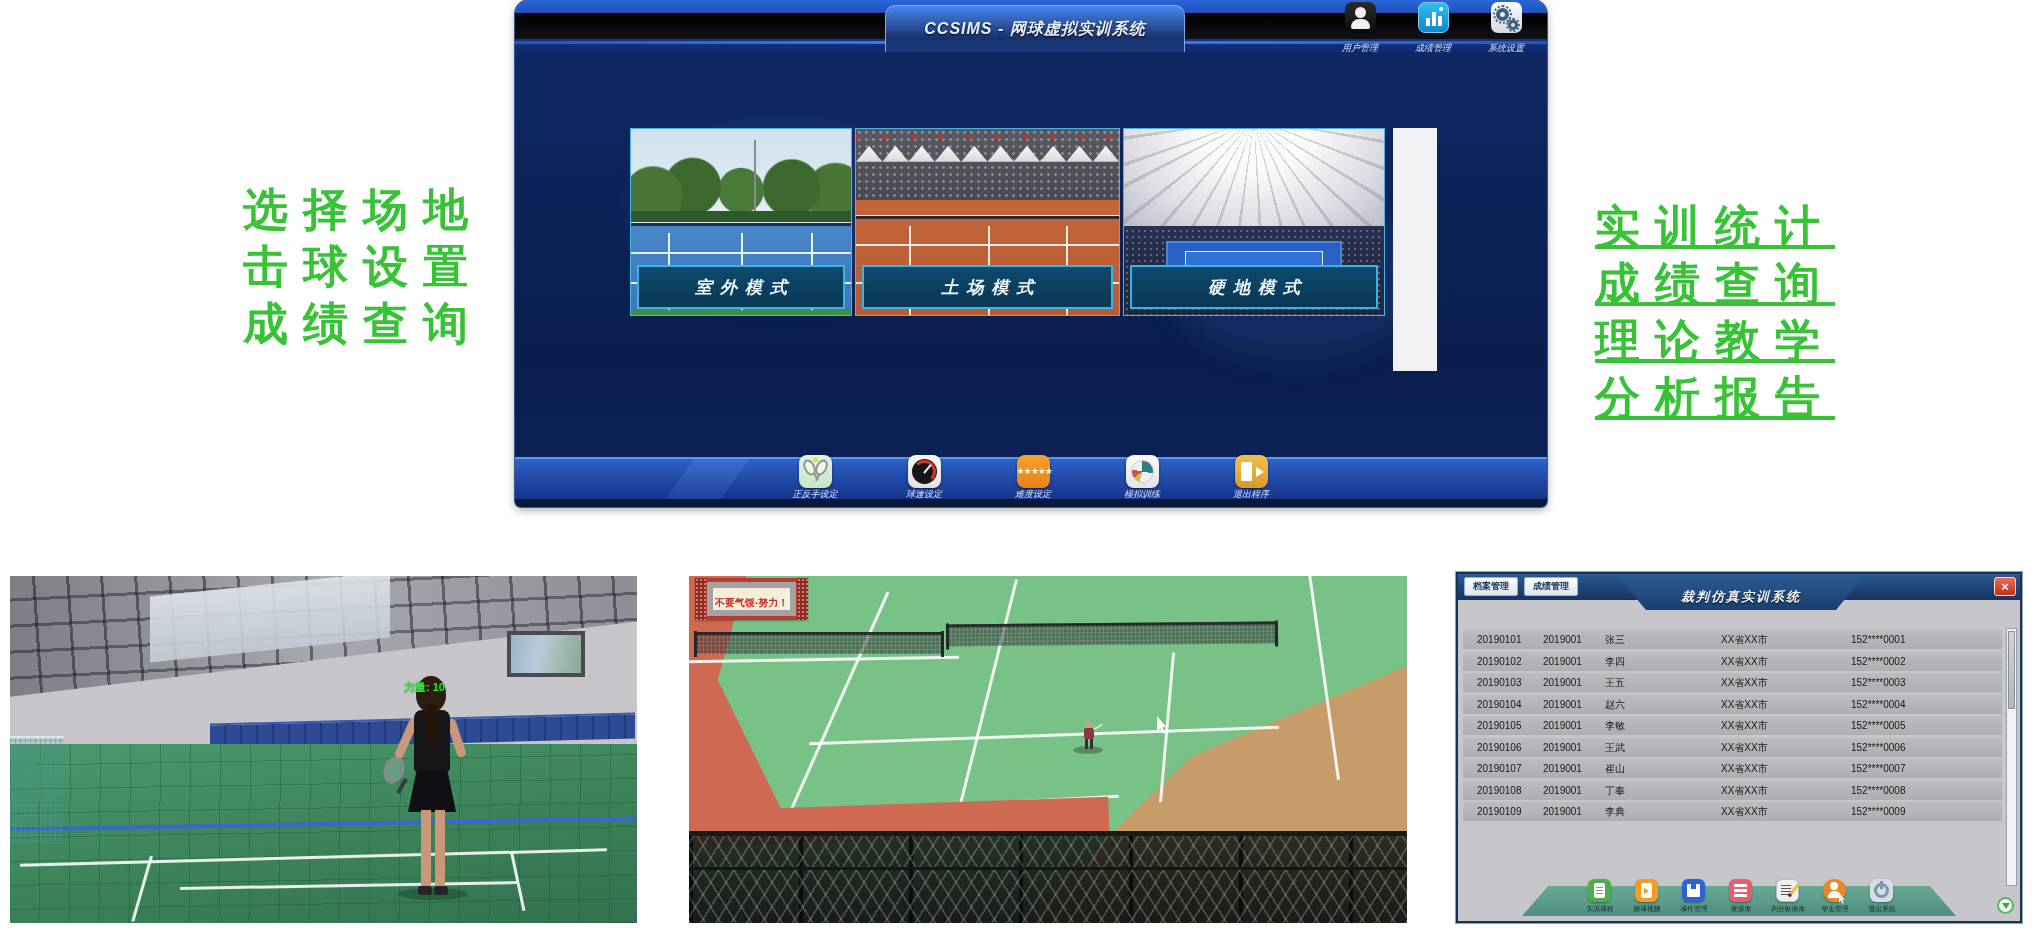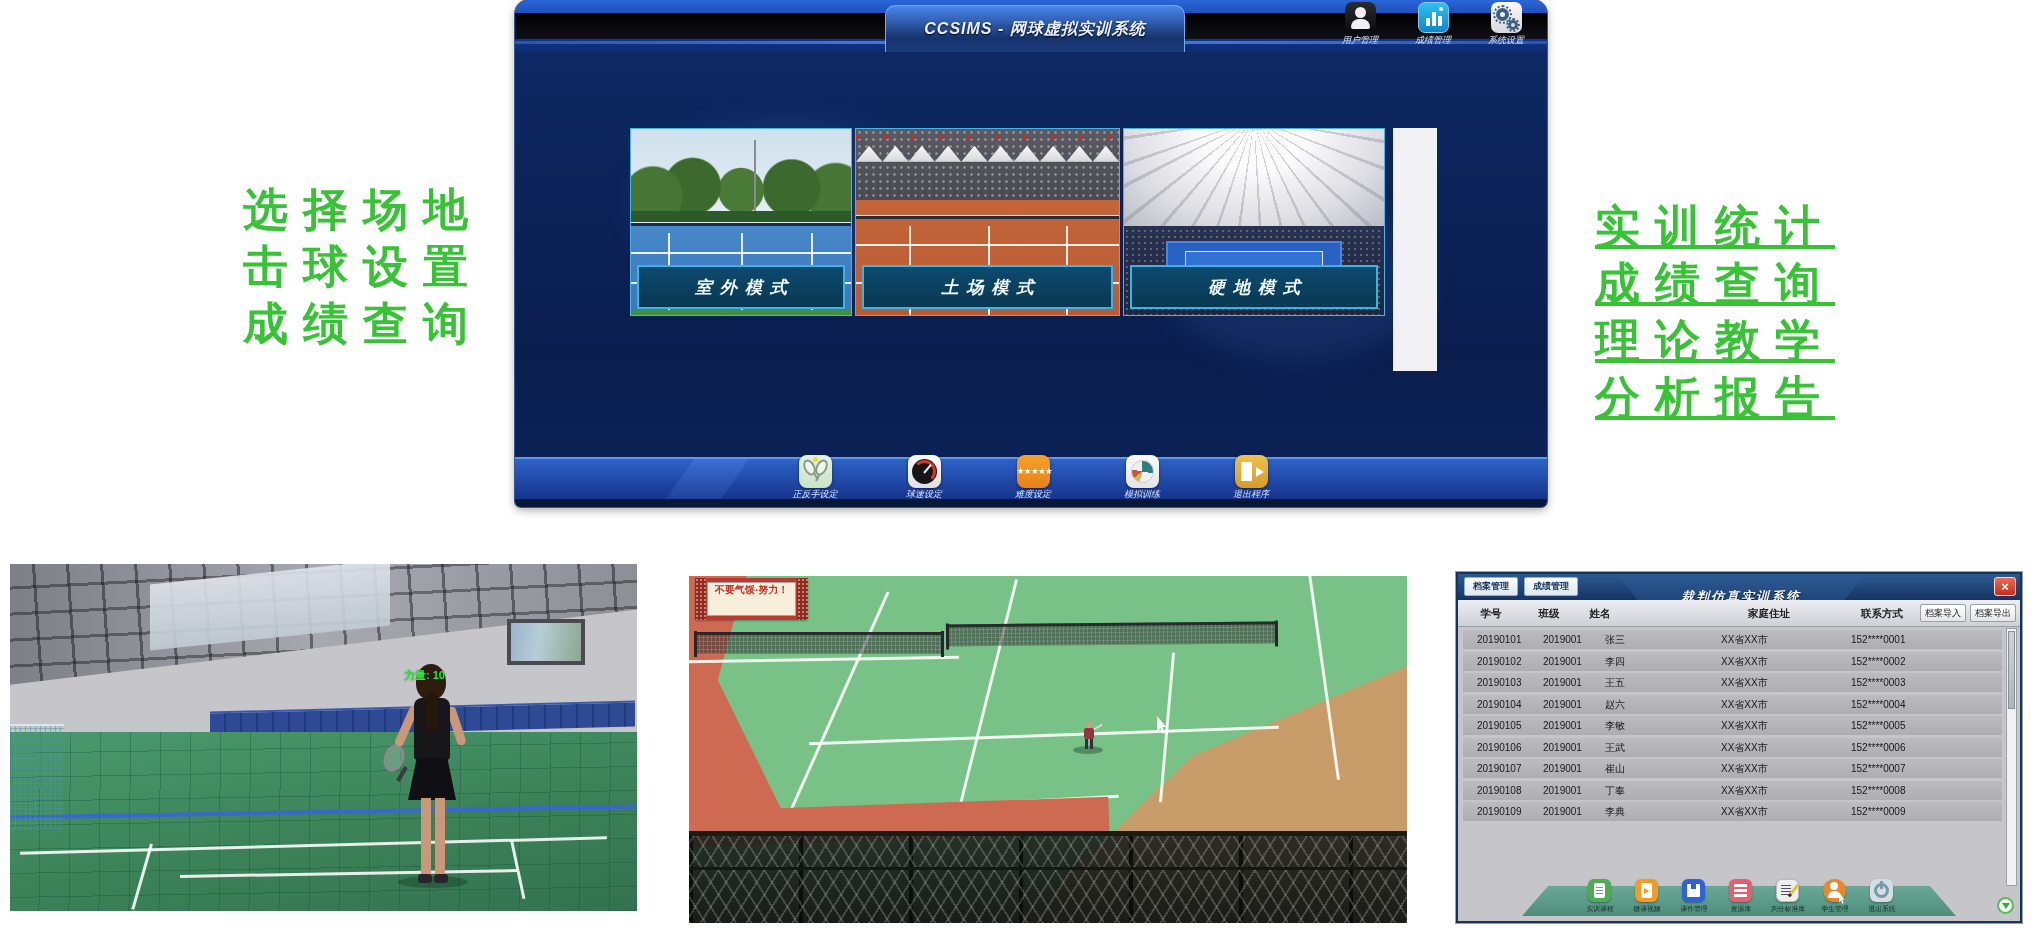--- a/index.html
+++ b/index.html
@@ -18,21 +18,21 @@
     box-shadow:0 0 0 1px #35598f,0 3px 10px rgba(0,0,0,.35);}
   .mw-header{position:absolute;left:0;top:0;right:0;height:52px;
     background:linear-gradient(180deg,#2a66d8 0%,#1a48b0 35%,#0c2a70 100%);}
   .mw-band{position:absolute;left:0;top:13px;right:0;height:26px;background:linear-gradient(#000,#101018);}
   .mw-shine{position:absolute;left:0;right:0;top:41px;height:3px;background:linear-gradient(90deg,#2a56b0,#4a86e8,#2a56b0);}
   .mw-tab{position:absolute;left:370px;top:5px;width:300px;height:47px;border-radius:10px 10px 0 0;
     background:linear-gradient(#4a86ec,#16336e 70%,#1a3a7a);border:1px solid #79a9f2;border-bottom:none;
     display:flex;align-items:center;justify-content:center;}
   .mw-title{color:#e8f0ff;font-size:16px;font-style:italic;font-weight:bold;letter-spacing:1px;text-shadow:0 1px 2px #000;white-space:nowrap;}
   .mw-icons{position:absolute;right:12px;top:2px;display:flex;gap:15px;}
-  .mw-icon-item{width:58px;display:flex;flex-direction:column;align-items:center;}
+  .mw-icon-item{width:58px;display:flex;flex-direction:column;align-items:center;gap:8px;}
   .mw-ic{width:31px;height:31px;border-radius:7px;position:relative;}
   .mw-ic-label{font-size:9px;color:#d8e6ff;margin-top:1px;white-space:nowrap;font-style:italic;}
   .ic-user{background:linear-gradient(#2a2a30,#0a0a0e);}
   .ic-user::before{content:"";position:absolute;left:10px;top:5px;width:11px;height:11px;border-radius:50%;background:#f0f0f0;}
   .ic-user::after{content:"";position:absolute;left:6px;bottom:4px;width:19px;height:10px;border-radius:8px 8px 2px 2px;background:#f0f0f0;}
   .ic-chart{background:linear-gradient(#2ec0f0,#0e88c8);border:1px solid #8ac8ee;}
   .ic-chart .b{position:absolute;bottom:6px;width:4px;background:#fff;}
   .ic-chart .b1{left:7px;height:8px}.ic-chart .b2{left:13px;height:14px}.ic-chart .b3{left:19px;height:10px}
   .ic-chart::after{content:"";position:absolute;right:5px;top:4px;width:4px;height:4px;border-radius:50%;background:#fff;}
   .ic-gear{background:linear-gradient(#fafafa,#d8d8dc);}
@@ -100,21 +100,21 @@
   .ti-stars::before{content:"★★★★★";position:absolute;left:0;right:0;top:11px;text-align:center;font-size:9px;color:#fffbe8;letter-spacing:-1px;}
   .ti-pie{background:linear-gradient(#fafafa,#e4e4e8);}
   .ti-pie::before{content:"";position:absolute;inset:5px;border-radius:50%;border:1px solid #ccc;
     background:conic-gradient(#2f7d80 0 28%,#eef0f2 28% 55%,#d8b948 55% 65%,#c85545 65% 78%,#eef0f2 78% 100%);}
   .ti-exit{background:linear-gradient(#f0c04a,#d89a28);}
   .ti-exit::before{content:"";position:absolute;left:6px;top:7px;width:11px;height:19px;background:#fff;border-radius:1px;}
   .ti-exit::after{content:"";position:absolute;right:4px;top:12px;width:0;height:0;border-left:8px solid #fff;border-top:5px solid transparent;border-bottom:5px solid transparent;}
   .mw-footer{position:absolute;left:0;right:0;bottom:0;height:8px;background:#081838;}
 
   
-  .sl{position:absolute;left:10px;top:564px;width:627px;height:347px;overflow:hidden;background:#c6c6ca;}
+  .sl{position:absolute;left:10px;top:576px;width:627px;height:347px;overflow:hidden;background:#c6c6ca;}
   .sl-ceiling{position:absolute;left:0;right:0;top:0;height:175px;
     background:repeating-linear-gradient(86deg,rgba(15,15,20,.45) 0 3px,transparent 3px 34px),
     repeating-linear-gradient(-3deg,rgba(15,15,20,.4) 0 3px,transparent 3px 26px),
     linear-gradient(90deg,#7e7e86,#a8a8b0 50%,#8e8e96);
     clip-path:polygon(0 0,100% 0,100% 26%,0 69%);}
   .sl-sky{position:absolute;left:140px;top:8px;width:240px;height:66px;background:linear-gradient(#dfe4ea,#c2ccd4);transform:skewY(-6deg);opacity:.9;}
   .sl-wall{position:absolute;left:0;right:0;top:0;height:175px;background:linear-gradient(#c9c9cd,#bdbdc3);z-index:-1;}
   .sl-frame{position:absolute;left:497px;top:55px;width:78px;height:46px;border:4px solid #4a4a50;
     background:linear-gradient(100deg,#9ab4cc,#b8ccd8 40%,#8aa890);}
   .sl-seats{position:absolute;left:200px;top:142px;width:425px;height:26px;border-top:2px solid #3a5ab0;
@@ -168,22 +168,22 @@
   .pl-body{left:3px;top:6px;width:10px;height:11px;border-radius:2px;background:#8a3a3a;}
   .pl-legL{left:4px;top:17px;width:3px;height:10px;background:#30303a;}
   .pl-legR{left:9px;top:17px;width:3px;height:10px;background:#30303a;}
   .pl-racket{left:12px;top:4px;width:10px;height:2px;background:#ddd;transform:rotate(-30deg);}
   .sm-cursor{position:absolute;left:468px;top:140px;width:13px;height:18px;background:#fff;
     clip-path:polygon(0 0,0 86%,28% 68%,44% 100%,58% 92%,42% 62%,70% 60%);filter:drop-shadow(0 0 1px #000);}
   .sm-banner{position:absolute;left:6px;top:2px;width:113px;height:42px;background:#b93a30;border-radius:2px;box-shadow:0 1px 2px rgba(0,0,0,.3);}
   .sm-banner::before,.sm-banner::after{content:"";position:absolute;top:0;bottom:0;width:11px;
     background:radial-gradient(circle,rgba(255,220,200,.5) 1px,transparent 1.5px) 0 0/4px 4px,#8f2a22;}
   .sm-banner::before{left:0}.sm-banner::after{right:0}
-  .sm-banner-inner{position:absolute;left:12px;right:12px;top:4px;bottom:4px;background:#f4eeda;border:1px solid #a3a3a3;
-    display:flex;align-items:flex-start;justify-content:center;}
+  .sm-banner-inner{position:absolute;left:12px;right:12px;top:4px;bottom:4px;background:#f4eeda;border:6px solid #a3a3a3;
+    display:flex;align-items:flex-end;justify-content:center;}
   .sm-banner-text{color:#c03028;font-size:10px;font-weight:bold;font-family:"DejaVu Serif",serif;white-space:nowrap;}
 
   
   .rw{position:absolute;left:1456px;top:572px;width:566px;height:351px;background:#c6c6ca;
     border:2px solid #16335c;overflow:hidden;box-shadow:0 0 0 1px #98a0aa;}
   .rw-titlebar{position:absolute;left:0;right:0;top:0;height:26px;background:linear-gradient(#2c5a94,#16335f);}
   .rw-bump{position:absolute;left:158px;top:0;width:250px;height:36px;background:linear-gradient(#2c5a94,#1b3f70);
     clip-path:polygon(0 0,100% 0,88% 100%,12% 100%);display:flex;align-items:flex-end;justify-content:center;padding-bottom:4px;}
   .rw-title{color:#f0f6ff;font-size:13px;font-weight:bold;font-style:italic;letter-spacing:2px;text-shadow:0 1px 1px #000;white-space:nowrap;}
   .rw-tabs{position:absolute;left:6px;top:3px;display:flex;gap:6px;}
@@ -427,29 +427,20 @@
     <div class="rw-titlebar"></div>
     <div class="rw-bump">
       <span class="rw-title">裁判仿真实训系统</span>
     </div>
     <div class="rw-tabs">
       <div class="rw-tab">档案管理</div>
       <div class="rw-tab">成绩管理</div>
     </div>
     <div class="rw-close">×</div>
 
-    <div class="rw-header">
-      <span class="rw-h h0">学号</span>
-      <span class="rw-h h1">班级</span>
-      <span class="rw-h h2">姓名</span>
-      <span class="rw-h h3">家庭住址</span>
-      <span class="rw-h h4">联系方式</span>
-      <span class="hb hb1">档案导入</span>
-      <span class="hb hb2">档案导出</span>
-    </div>
 
     <div class="rw-rows">
 
         <div class="rw-row">
           <span class="c c0">20190101</span>
           <span class="c c1">2019001</span>
           <span class="c c2">张三</span>
           <span class="c c3">XX省XX市</span>
           <span class="c c4">152****0001</span>
         </div>

